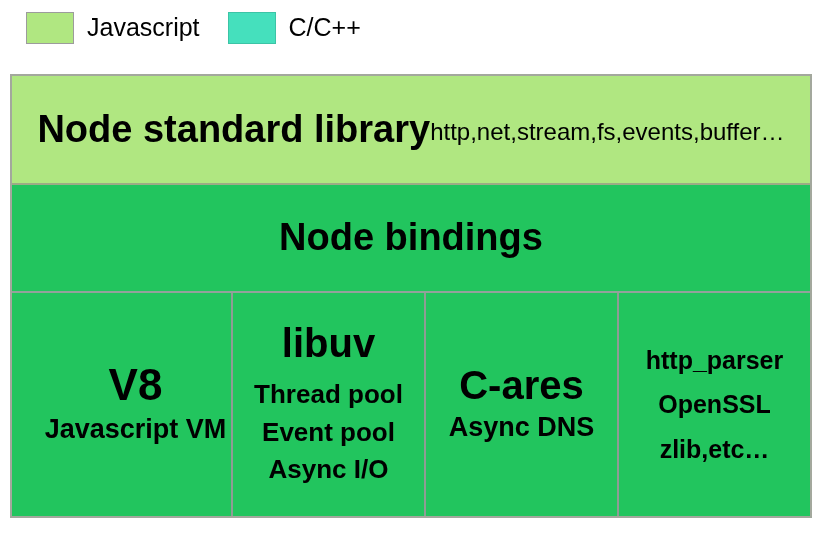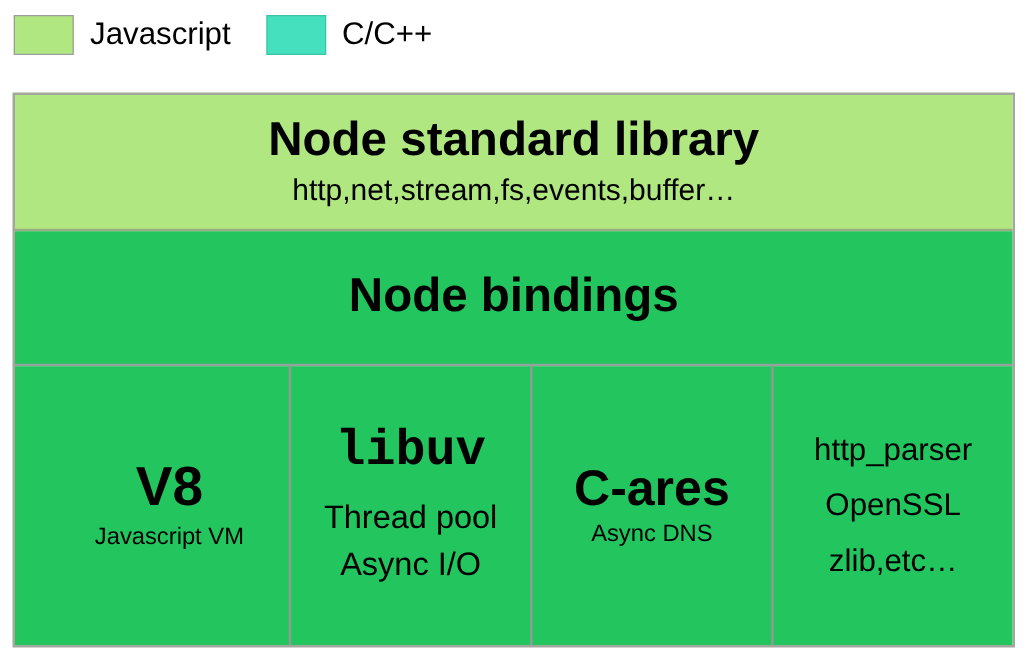--- a/index.html
+++ b/index.html
@@ -13,21 +13,21 @@
     height: 534px;
     background: #ffffff;
     font-family: "Liberation Sans", "DejaVu Sans", sans-serif;
     color: #000000;
     overflow: hidden;
   }
 
   
   .legend {
     position: absolute;
-    left: 11px;
+    left: 26px;
     top: 12px;
     display: flex;
     align-items: center;
     gap: 28px;
     text-align: center;
   }
   .legend-item {
     display: flex;
     align-items: center;
     gap: 13px;
@@ -65,21 +65,21 @@
     flex-direction: column;
   }
   .bg-js { background: #b0e781; }
   .bg-c  { background: #22c55e; }
 
   .row-stdlib {
     height: 109px;
     box-sizing: border-box;
     border-bottom: 2px solid #9dab85;
     display: flex;
-    flex-direction: column;
+    flex-direction: row;
     align-items: center;
     justify-content: center;
   }
   .layer-title {
     font-size: 38px;
     font-weight: 700;
     line-height: 1.1;
   }
   .layer-subtitle {
     font-size: 24px;
@@ -115,27 +115,27 @@
     font-size: 40px;
     font-weight: 700;
     line-height: 1.15;
   }
   .comp-title-xl {
     font-size: 44px;
   }
   .comp-line {
     font-size: 26px;
     line-height: 1.45;
+    font-weight: bold;
   }
   .comp-line-lg {
-    font-size: 19px;
+    font-size: 27px;
   }
   .component-libuv .comp-title {
     margin-bottom: 10px;
-    font-family: Liberation Mono, monospace;
   }
   .component-others .comp-line {
     font-size: 25px;
     line-height: 1.78;
   }
 
   .watermark {
     position: absolute;
     right: 7px;
     bottom: 3px;
@@ -175,20 +175,21 @@
     <div class="row-components bg-c">
 
       <div class="component">
         <div class="comp-title comp-title-xl">V8</div>
         <div class="comp-line comp-line-lg">Javascript VM</div>
       </div>
 
       <div class="component component-libuv">
         <div class="comp-title">libuv</div>
         <div class="comp-line">Thread pool</div>
+        <div class="comp-line">Event pool</div>
         <div class="comp-line">Async I/O</div>
       </div>
 
       <div class="component">
         <div class="comp-title">C-ares</div>
         <div class="comp-line comp-line-lg">Async DNS</div>
       </div>
 
       <div class="component component-others">
         <div class="comp-line">http_parser</div>

